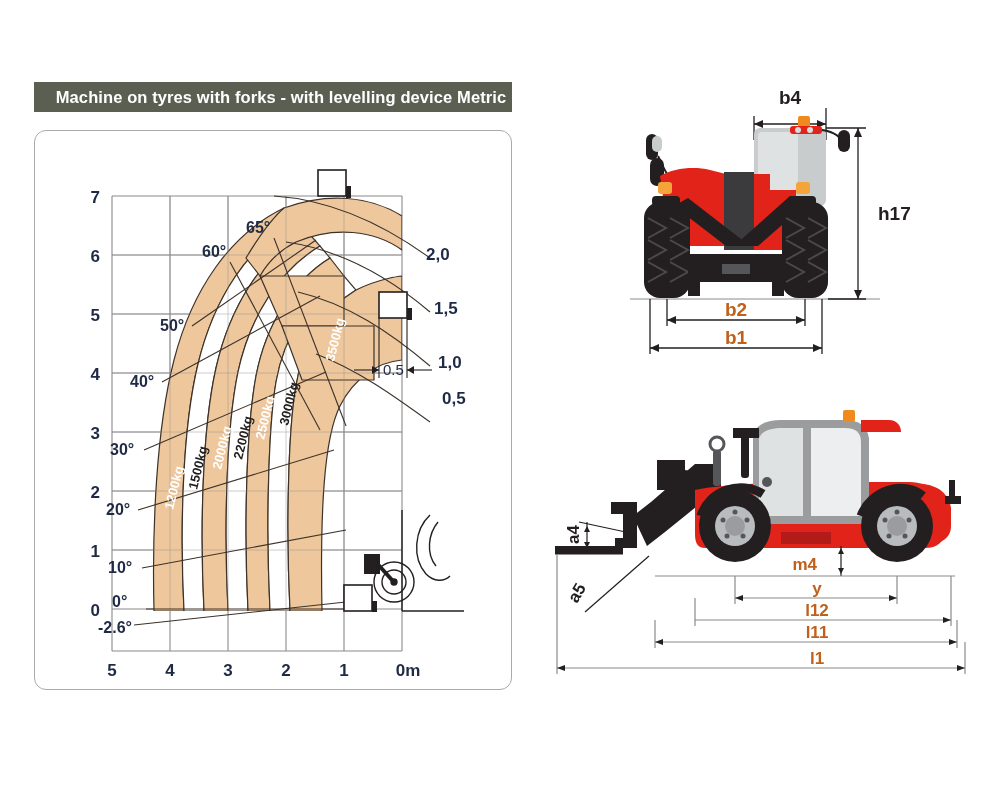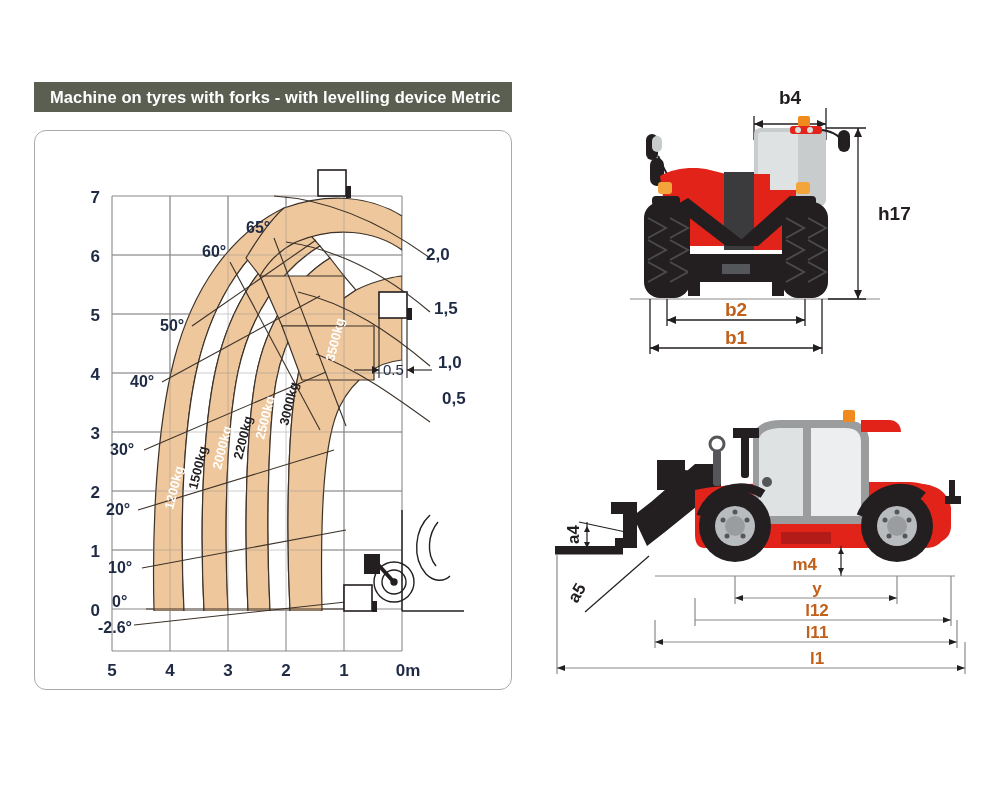--- a/index.html
+++ b/index.html
@@ -11,21 +11,21 @@
     position:relative;
   }
   .root{position:absolute;left:0;top:0;width:1000px;height:800px;}
 
   
   .title-bar{
     position:absolute;left:34px;top:82px;width:478px;height:30px;
     background:#5a5f52;color:#ffffff;
     display:flex;align-items:center;
     padding-left:16px;box-sizing:border-box;
-    font-size:16.5px;font-weight:600;letter-spacing:.1px;
+    font-size:16.5px;font-weight:600;letter-spacing:.1px;justify-content:center;
   }
   .chart-panel{
     position:absolute;left:34px;top:130px;width:478px;height:560px;
     border:1.6px solid #aaaaaa;border-radius:12px;background:#fff;
     box-sizing:border-box;
   }
   .chart-svg{position:absolute;left:34px;top:130px;}
 
   
   .rear-svg{position:absolute;left:630px;top:78px;}

